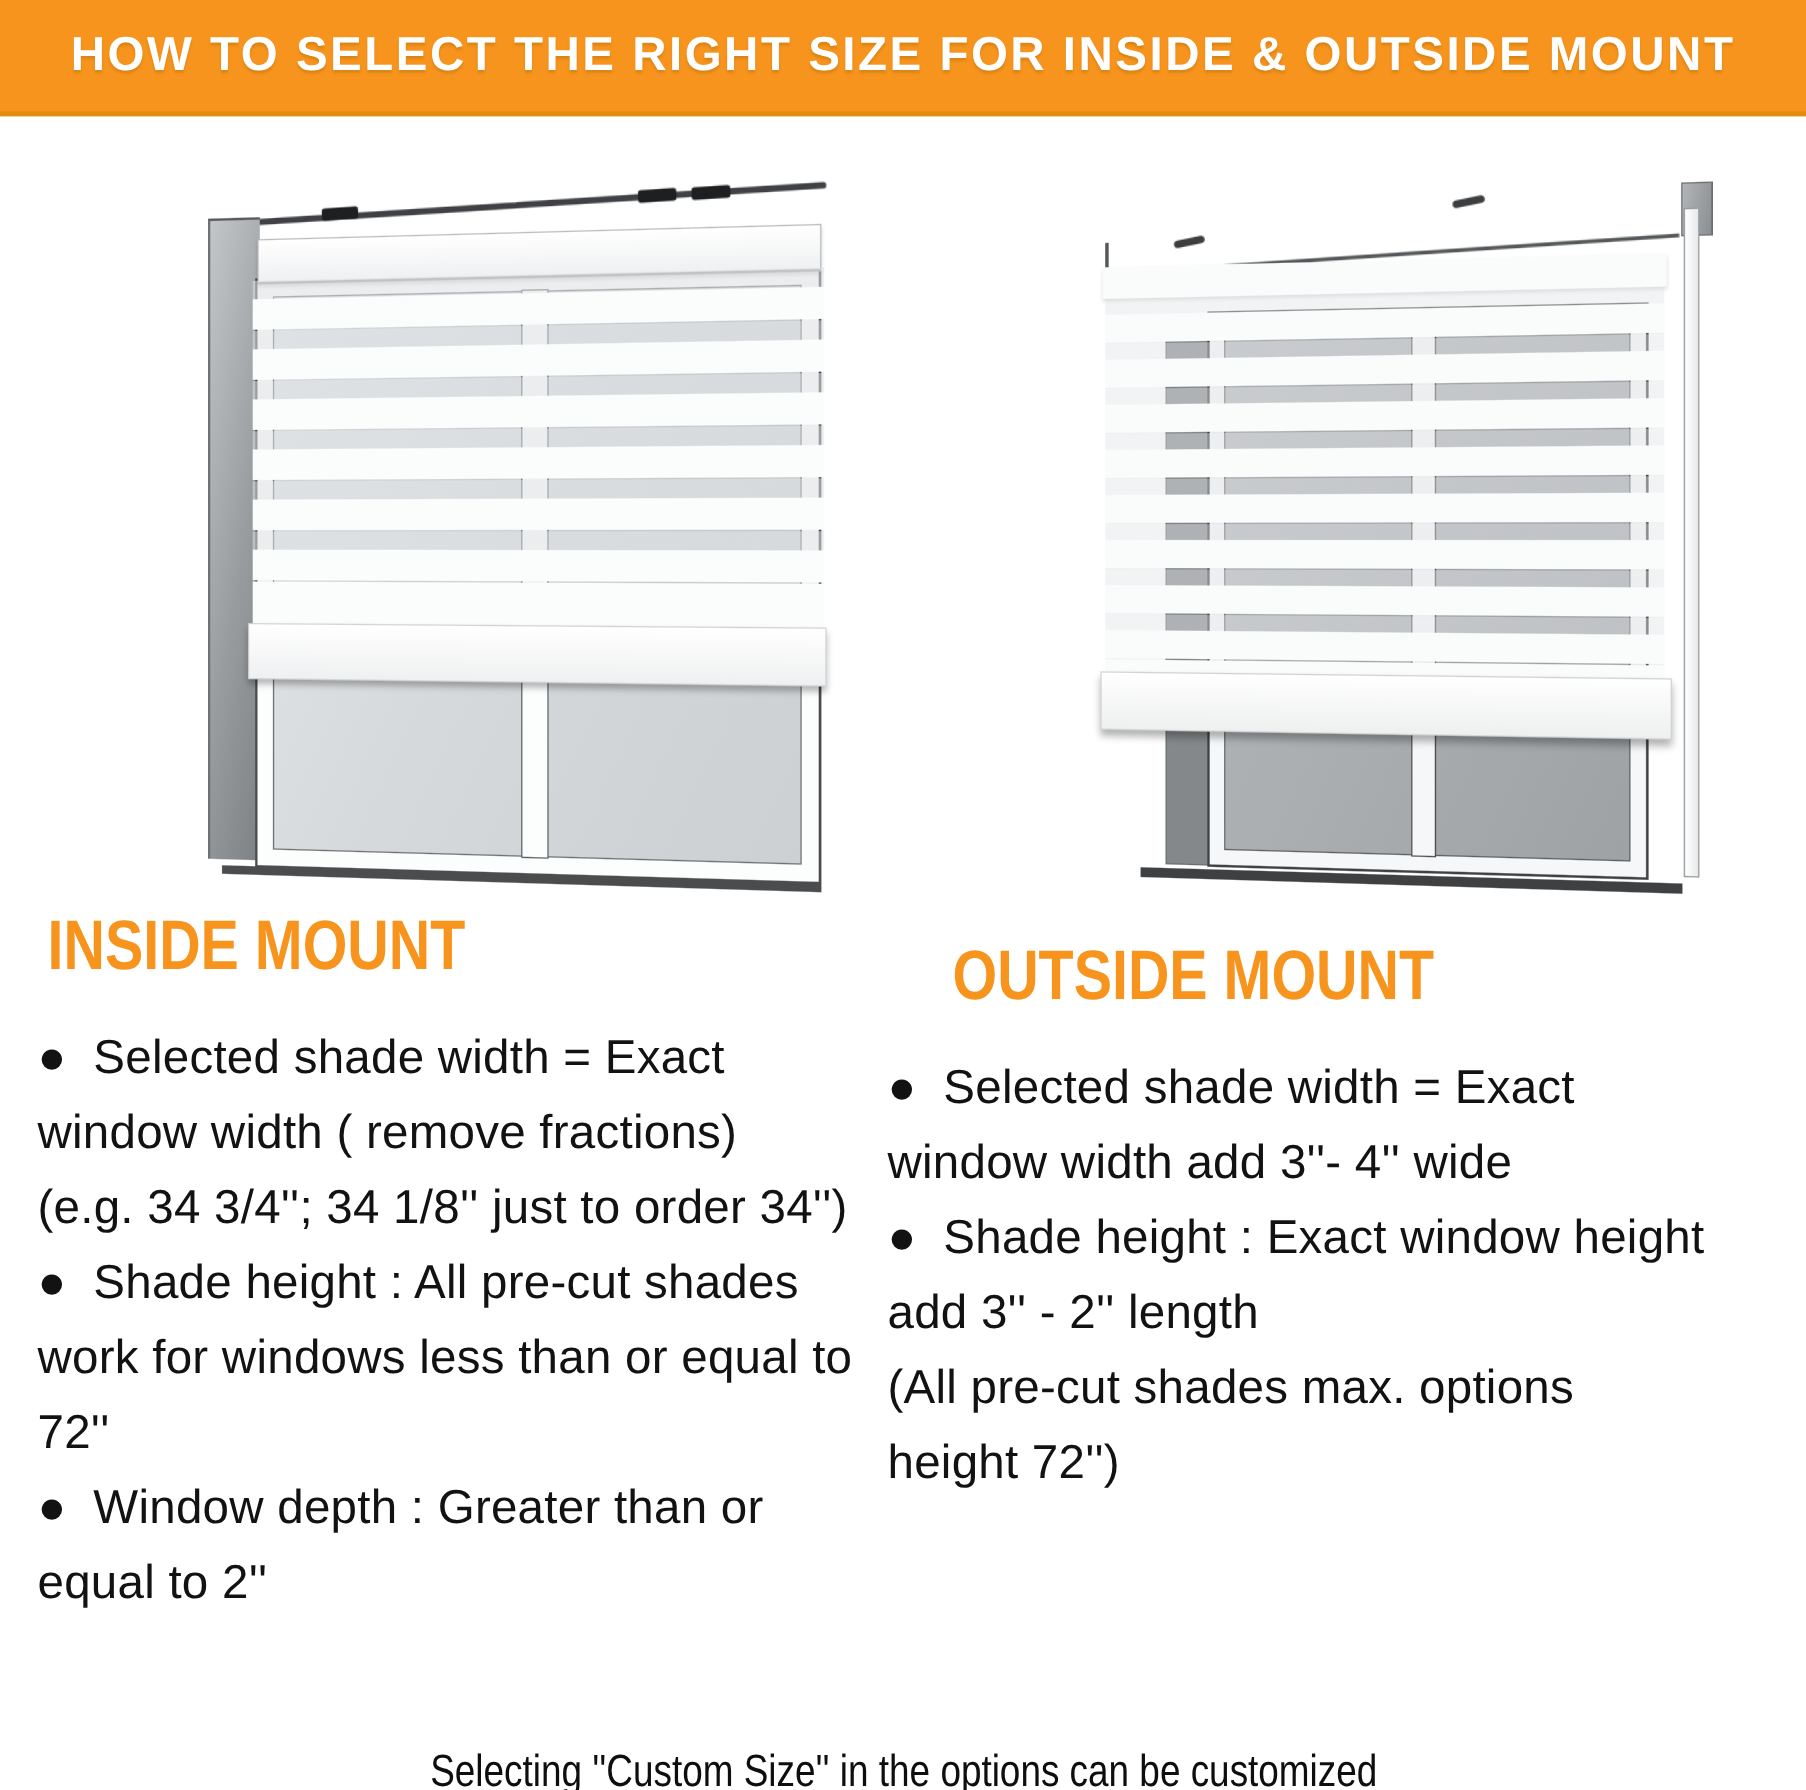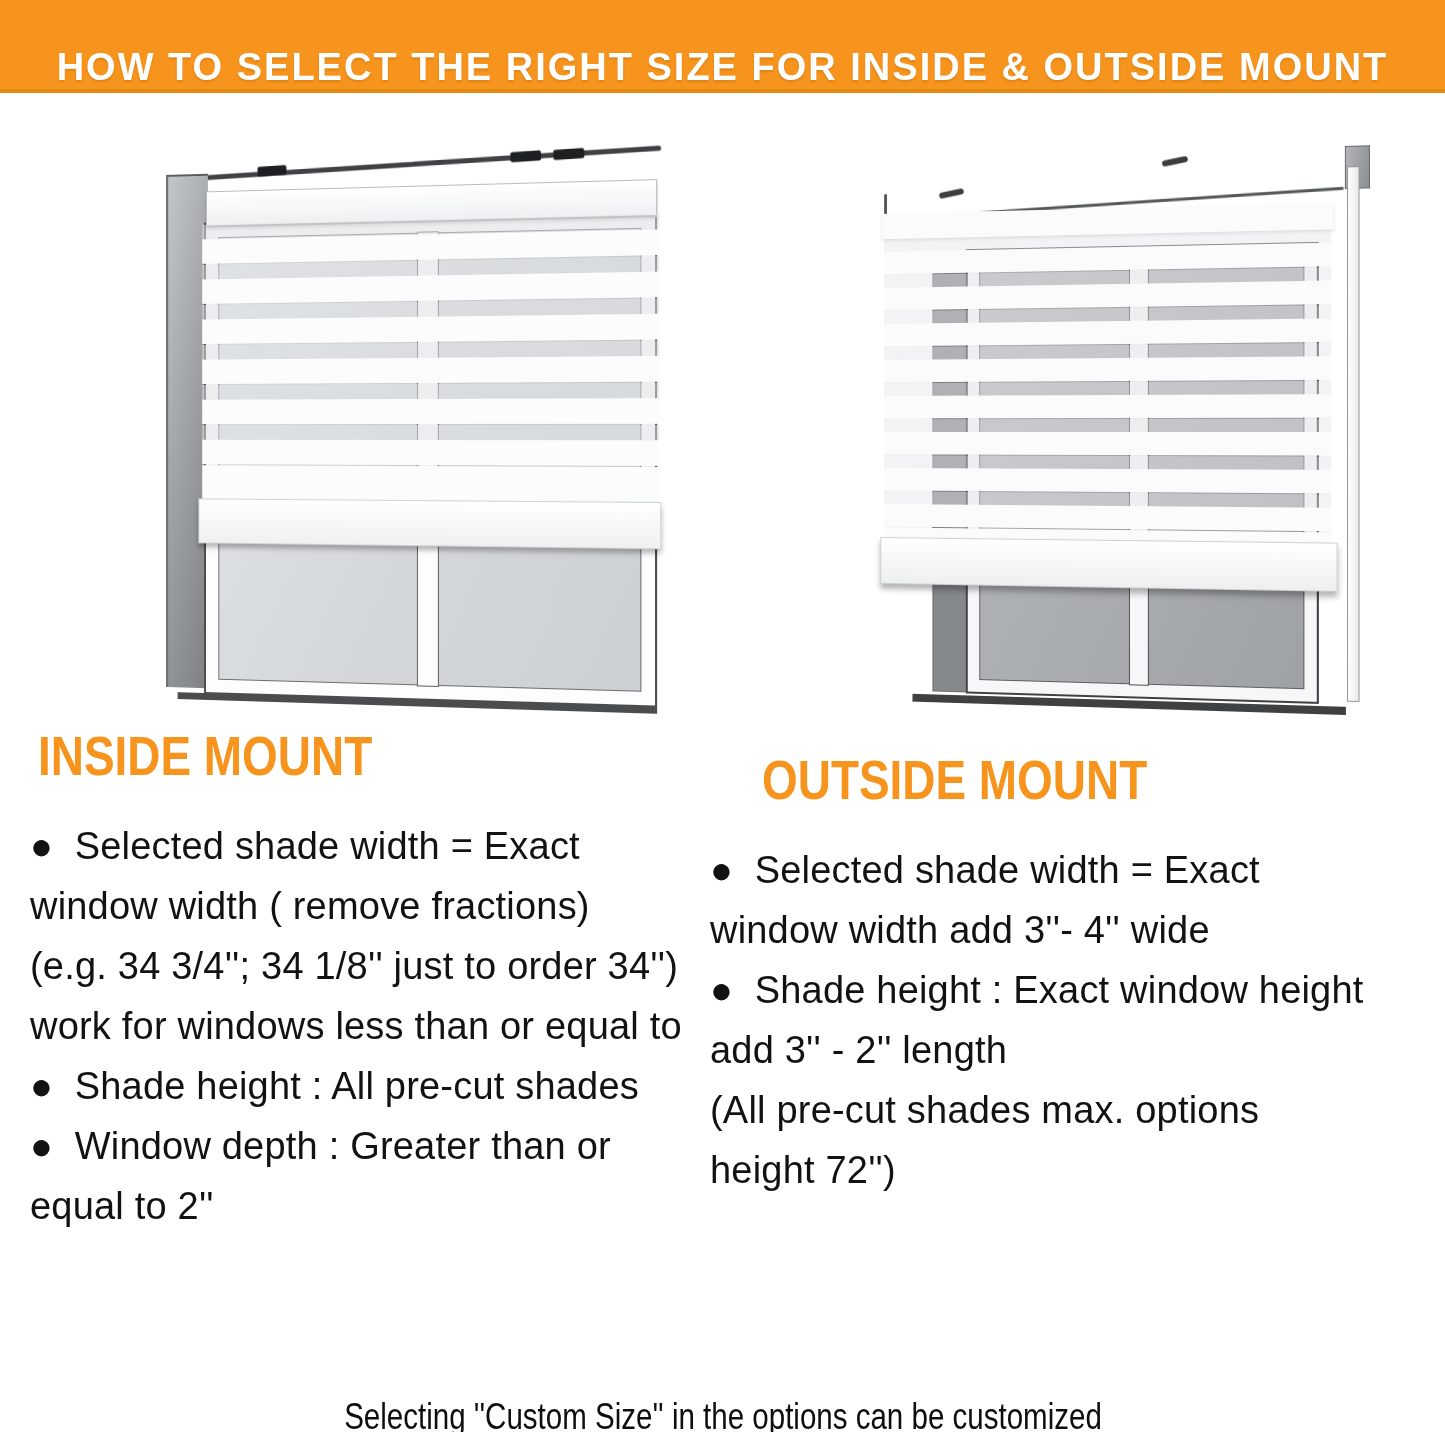--- a/index.html
+++ b/index.html
@@ -5,21 +5,21 @@
   html,body{margin:0;padding:0;background:#ffffff;}
   .page{
     position:relative;width:1445px;height:1432px;background:#ffffff;overflow:hidden;
     font-family:"Liberation Sans",sans-serif;
   }
 
   
   .banner{
     position:absolute;left:0;top:0;width:100%;height:89px;
     background:#F7941D;border-bottom:4px solid #E38A12;
-    display:flex;align-items:flex-end;justify-content:center;
+    display:flex;align-items:center;justify-content:center;
   }
   .banner h1{
     margin:0;font-size:38px;font-weight:bold;color:#ffffff;letter-spacing:2px;
     white-space:pre;text-shadow:0 2px 2px rgba(120,80,0,0.22);
   }
 
   
   .figure{position:absolute;transform:perspective(1100px) rotateY(-7deg);}
   .figure *{position:absolute;}
 
@@ -152,22 +152,23 @@
     <div class="of-bottombar"></div>
     <div class="of-sill"></div>
   </div>
 
   <section class="col col-inside">
     <h2>INSIDE MOUNT</h2>
     <div class="lines">
       <div class="tline">●  Selected shade width = Exact</div>
       <div class="tline">window width ( remove fractions)</div>
       <div class="tline">(e.g. 34 3/4''; 34 1/8'' just to order 34'')</div>
+      <div class="tline">●  Shade height : All pre-cut shades</div>
       <div class="tline">work for windows less than or equal to</div>
-      <div class="tline">●  Shade height : All pre-cut shades</div>
+      <div class="tline">72''</div>
       <div class="tline">●  Window depth : Greater than or</div>
       <div class="tline">equal to 2''</div>
     </div>
   </section>
 
   <section class="col col-outside">
     <h2>OUTSIDE MOUNT</h2>
     <div class="lines">
       <div class="tline">●  Selected shade width = Exact</div>
       <div class="tline">window width add 3''- 4'' wide</div>

